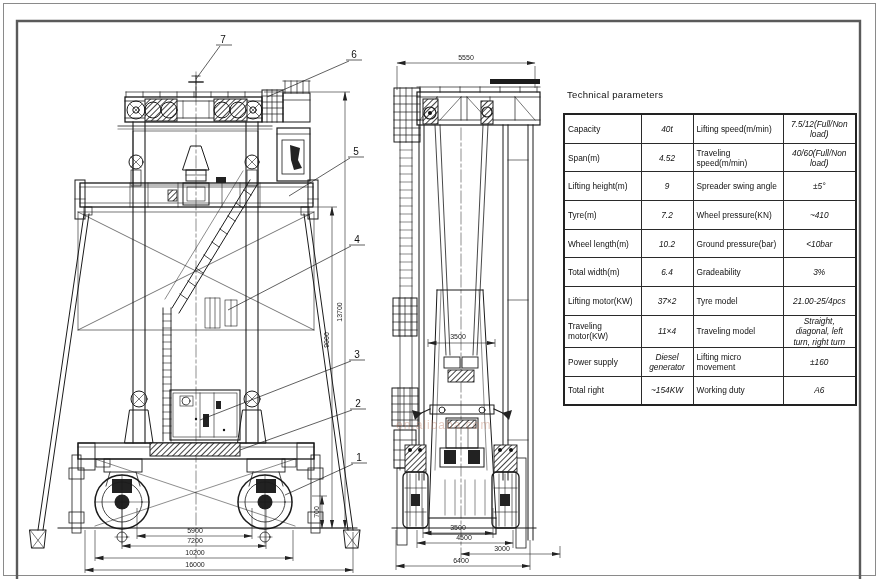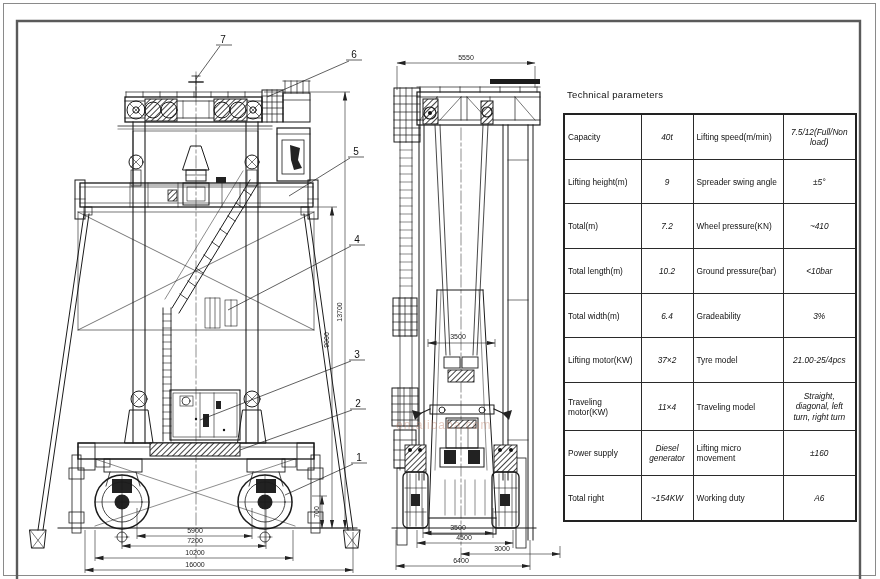--- a/index.html
+++ b/index.html
@@ -8,21 +8,21 @@
   #draw{position:absolute;left:0;top:0;}
   .dimtxt{font-size:7px;fill:#222;}
   .callout{font-size:10px;fill:#111;}
   .wm{font-size:12px;fill:rgba(190,125,100,0.40);letter-spacing:1px;}
   
   .tech{position:absolute;left:563px;top:89px;width:292px;}
   .tech-title{font-size:9.5px;color:#111;margin:0 0 0 4px;letter-spacing:0.3px;}
   table.params{border-collapse:collapse;margin-top:13px;width:292px;table-layout:fixed;
                border:2px solid #222;}
   table.params td{border:1px solid #2a2a2a;font-size:8.3px;height:27.7px;
-                  padding:8px 3px;overflow:hidden;color:#111;}
+                  padding:0 3px;overflow:hidden;color:#111;}
   td.lbl{text-align:left;}
   td.val{text-align:center;font-style:italic;}
   td.small{font-size:6.4px;line-height:1.25;text-align:center;}
 </style>
 </head>
 <body>
 
 <div id="page">
 
 <svg id="draw" width="880" height="579" viewBox="0 0 880 579">
@@ -577,33 +577,39 @@
           <col style="width:73px">
         </colgroup>
     <tbody>
       <tr>
         <td class="lbl">Capacity</td>
         <td class="val">40t</td>
         <td class="lbl">Lifting speed(m/min)</td>
         <td class="val">7.5/12(Full/Non load)</td>
       </tr>
       <tr>
+        <td class="lbl">Span(m)</td>
+        <td class="val">4.52</td>
+        <td class="lbl">Traveling speed(m/min)</td>
+        <td class="val">40/60(Full/Non load)</td>
+      </tr>
+      <tr>
         <td class="lbl">Lifting height(m)</td>
         <td class="val">9</td>
         <td class="lbl">Spreader swing angle</td>
         <td class="val">±5°</td>
       </tr>
       <tr>
-        <td class="lbl">Total(m)</td>
+        <td class="lbl">Tyre(m)</td>
         <td class="val">7.2</td>
         <td class="lbl">Wheel pressure(KN)</td>
         <td class="val">~410</td>
       </tr>
       <tr>
-        <td class="lbl">Total length(m)</td>
+        <td class="lbl">Wheel length(m)</td>
         <td class="val">10.2</td>
         <td class="lbl">Ground pressure(bar)</td>
         <td class="val">&lt;10bar</td>
       </tr>
       <tr>
         <td class="lbl">Total width(m)</td>
         <td class="val">6.4</td>
         <td class="lbl">Gradeability</td>
         <td class="val">3%</td>
       </tr>

